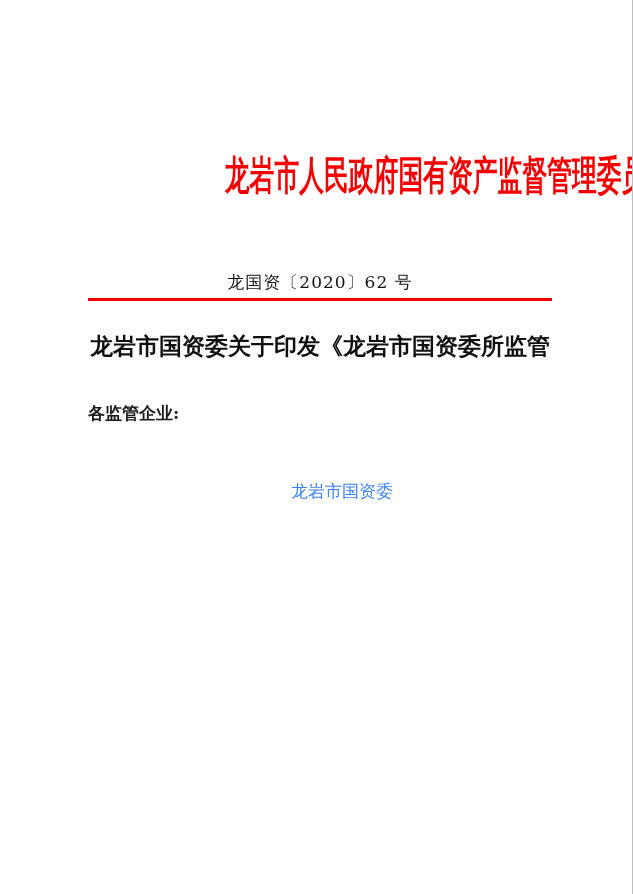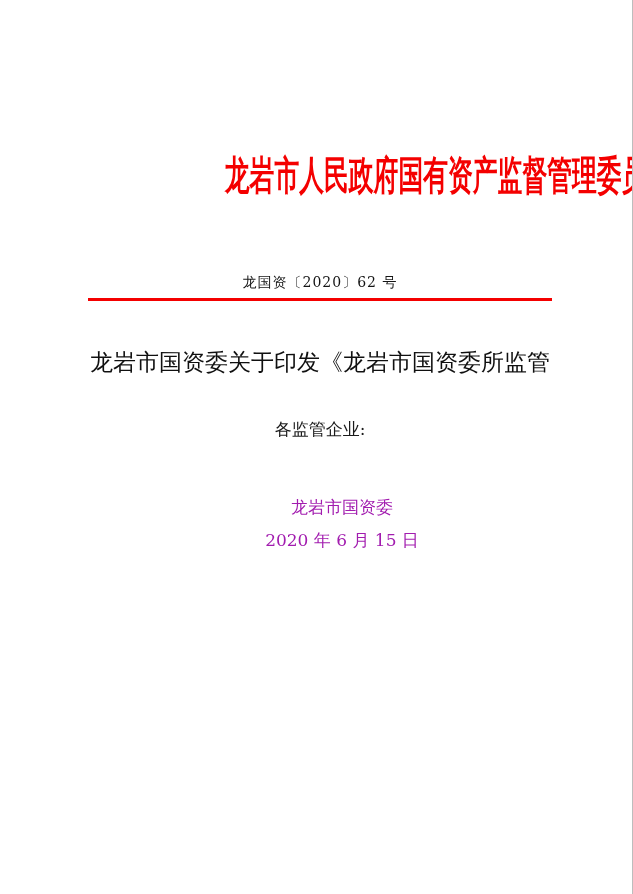--- a/index.html
+++ b/index.html
@@ -33,59 +33,59 @@
     line-height: 54px;
     font-weight: bold;
     color: #f40000;
     letter-spacing: 0px;
     transform: scaleX(0.62);
     transform-origin: center center;
   }
   .doc-number {
     margin-top: 70px;
     text-align: center;
-    font-size: 14px;
+    font-size: 17px;
     line-height: 20px;
     letter-spacing: 1px;
     color: #141414;
   }
   .red-rule {
     margin-top: 6px;
     height: 3px;
     background: #f40000;
     width: 464px;
   }
   .doc-title {
-    margin-top: 44px;
+    margin-top: 28px;
     text-align: center;
     font-size: 23px;
     line-height: 34px;
-    font-weight: normal;
+    font-weight: bold;
     color: #101010;
   }
   .body-text {
     margin-top: 34px;
     font-size: 17px;
     line-height: 32.5px;
     color: #1a1a1a;
   }
-  .salutation { text-align: center; }
+  .salutation { text-align: left; font-weight: bold; }
   .paragraph {
     text-align: justify;
     text-indent: 2em;
   }
   .signature-block {
     margin-top: 45px;
     width: 220px;
     margin-left: auto;
     margin-right: 100px;
     text-align: center;
     font-size: 17px;
     line-height: 33px;
-    color: #a21caf;
+    color: #3b82f6;
   }
 </style>
 </head>
 <body>
 
 <div class="page">
   <div class="content">
 
     <div class="masthead">
       <span class="stretch">龙岩市人民政府国有资产监督管理委员会</span>
@@ -98,18 +98,17 @@
     <div class="doc-title">
       <div>龙岩市国资委关于印发《龙岩市国资委所监管</div>
     </div>
 
     <div class="body-text">
       <div class="salutation">各监管企业:</div>
     </div>
 
     <div class="signature-block">
       <div>龙岩市国资委</div>
-      <div>2020 年 6 月 15 日</div>
     </div>
 
   </div>
 
 </div>
 
 </body></html>

